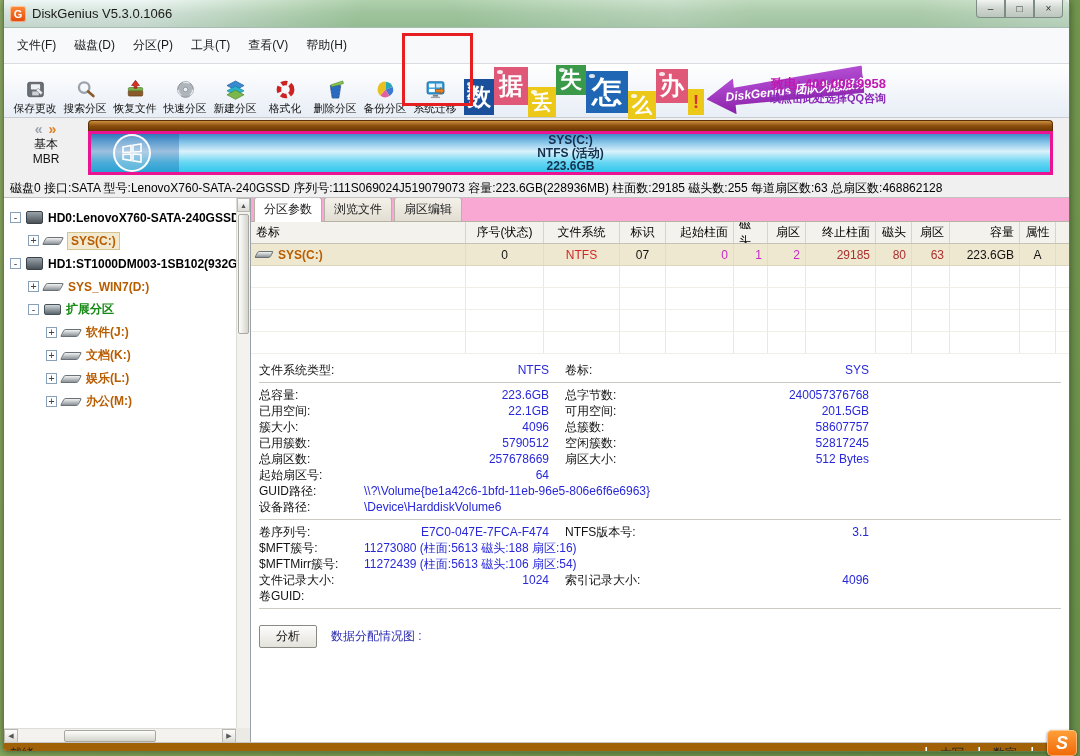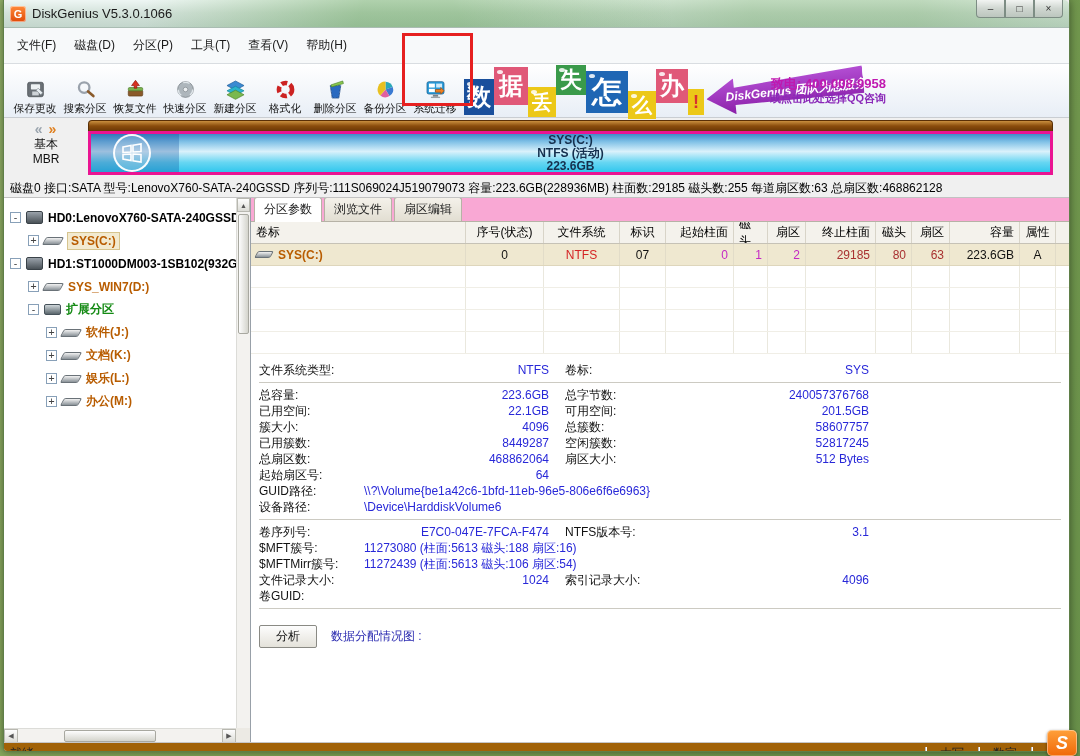--- a/index.html
+++ b/index.html
@@ -529,27 +529,27 @@
             <span class="dv2">201.5GB</span>
         </div>
         <div class="drow">
           <span class="dl1">簇大小:</span>
             <span class="dv1">4096</span>
           <span class="dl2">总簇数:</span>
             <span class="dv2">58607757</span>
         </div>
         <div class="drow">
           <span class="dl1">已用簇数:</span>
-            <span class="dv1">8449287</span>
+            <span class="dv1">5790512</span>
           <span class="dl2">空闲簇数:</span>
             <span class="dv2">52817245</span>
         </div>
         <div class="drow">
           <span class="dl1">总扇区数:</span>
-            <span class="dv1">468862064</span>
+            <span class="dv1">257678669</span>
           <span class="dl2">扇区大小:</span>
             <span class="dv2">512 Bytes</span>
         </div>
         <div class="drow">
           <span class="dl1">起始扇区号:</span>
             <span class="dv1">64</span>
         </div>
         <div class="drow">
           <span class="dl1">GUID路径:</span>
             <span class="dv1w">\\?\Volume{be1a42c6-1bfd-11eb-96e5-806e6f6e6963}</span>

